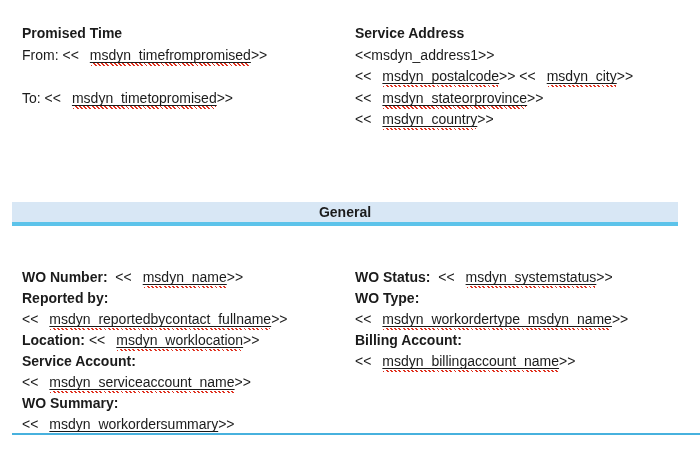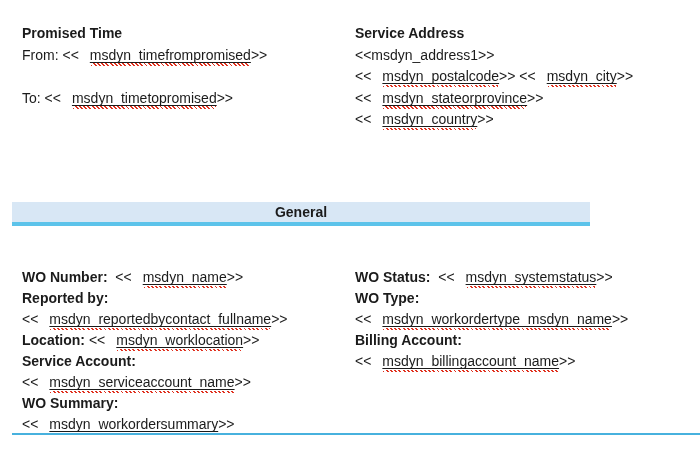--- a/index.html
+++ b/index.html
@@ -32,21 +32,21 @@
     height:2.5px;
     background-image:repeating-linear-gradient(
       45deg,
       var(--squiggle) 0, var(--squiggle) 1.3px,
       transparent 1.3px, transparent 3px
     );
   }
   .banner {
     position:absolute;
     left:12px; top:202px;
-    width:578px; height:20px;
+    width:666px; height:20px;
     background:var(--banner-bg);
     border-bottom:4px solid var(--banner-border);
     text-align:center;
     font-size:14px;
     font-weight:700;
     line-height:21px;
   }
   .divider {
     position:absolute;
     left:12px; top:433px;

